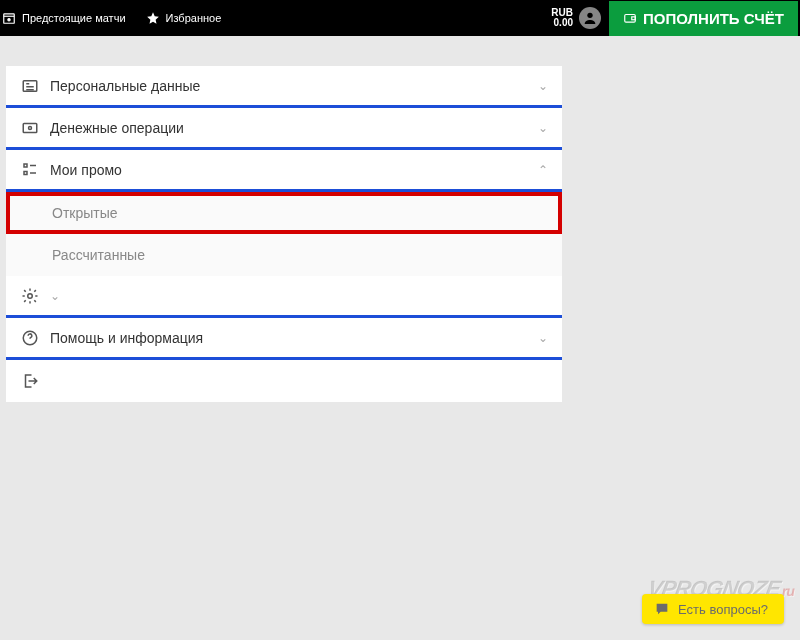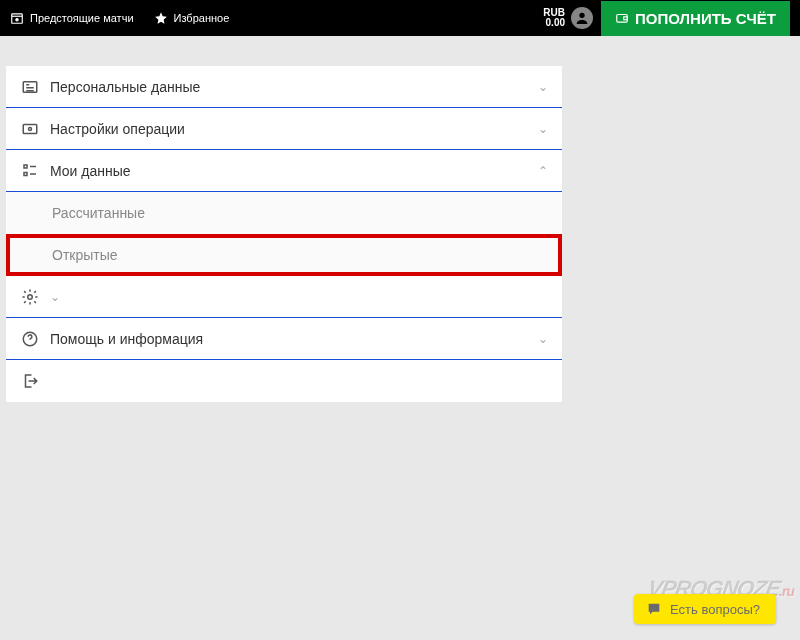--- a/index.html
+++ b/index.html
@@ -9,21 +9,21 @@
     width: 800px;
     height: 640px;
     overflow: hidden;
     position: relative;
   }
   .topbar {
     background: #000;
     height: 36px;
     display: flex;
     align-items: center;
-    padding: 0 10px;
+    padding: 0 2px;
     color: #fff;
     font-size: 11px;
   }
   .topbar-left { display: flex; align-items: center; gap: 20px; }
   .topbar-item { display: flex; align-items: center; gap: 6px; cursor: pointer; }
   .topbar-spacer { flex: 1; }
   .balance { text-align: right; line-height: 1; font-size: 10px; font-weight: bold; margin-right: 6px;}
   .user-avatar { width: 22px; height: 22px; border-radius: 50%; background: #868686; display:flex; align-items:center; justify-content:center; margin-right: 8px;}
   .topup-btn {
     background: #0b9d3e;
@@ -39,21 +39,21 @@
   }
   .panel {
     background: #fff;
     width: 556px;
   }
   .menu-row {
     display: flex;
     align-items: center;
     height: 42px;
     padding: 0 14px;
-    border-bottom: 1px solid #1d4ed8;
+    border-bottom: 3px solid #1d4ed8;
     cursor: pointer;
   }
   .menu-row .icon { width: 20px; display:flex; align-items:center; justify-content:center; margin-right: 10px;}
   .menu-row .label { flex: 1; font-size: 14px; color: #333; }
   .menu-row .chev { color: #aaa; font-size: 12px; }
   .submenu-row {
     display: flex; align-items: center;
     height: 42px;
     padding: 0 14px 0 46px;
     font-size: 14px;
@@ -72,21 +72,21 @@
     right: 6px; bottom: 38px;
     font-size: 22px; font-weight: 900; font-style: italic;
     color: rgba(0,0,0,0.15);
     letter-spacing: -1px;
     text-shadow: 1px 1px 0 rgba(255,255,255,0.5);
     transform: skewX(-10deg);
   }
   .watermark .ru { color: rgba(200,0,0,0.25); font-style: normal; font-size: 14px; }
   .help-bubble {
     position: absolute;
-    right: 24px; bottom: 16px;
+    right: 16px; bottom: 16px;
     background: #ffe600;
     color: #6b6b6b;
     font-size: 13px;
     padding: 7px 16px 7px 12px;
     border-radius: 4px;
     display: flex; align-items: center; gap: 8px;
     box-shadow: 0 1px 3px rgba(0,0,0,0.2);
     cursor: pointer;
   }
 
@@ -155,42 +155,42 @@
       <span class="chev">⌄</span>
     </div>
 
     <div class="menu-row">
       <span class="icon">
         <svg width="18" height="18" viewBox="0 0 24 24" fill="none" stroke="#555" stroke-width="2">
             <rect x="3" y="6" width="18" height="12" rx="1"></rect>
             <circle cx="12" cy="12" r="2"></circle>
           </svg>
       </span>
-      <span class="label">Настройки операции</span>
+      <span class="label">Денежные операции</span>
       <span class="chev">⌄</span>
     </div>
 
     <div class="menu-row">
       <span class="icon">
         <svg width="18" height="18" viewBox="0 0 24 24" fill="none" stroke="#555" stroke-width="2">
             <rect x="4" y="4" width="4" height="4"></rect>
             <rect x="4" y="14" width="4" height="4"></rect>
             <path d="M12 6h8M12 16h8"></path>
           </svg>
       </span>
-      <span class="label">Мои данные</span>
+      <span class="label">Мои промо</span>
       <span class="chev">⌃</span>
     </div>
 
     <div class="expanded-bg">
+      <div class="submenu-row highlight">
+        <span>Открытые</span>
+      </div>
       <div class="submenu-row">
         <span>Рассчитанные</span>
-      </div>
-      <div class="submenu-row highlight">
-        <span>Открытые</span>
       </div>
     </div>
 
 
     <div class="menu-row">
       <span class="icon">
         <svg width="18" height="18" viewBox="0 0 24 24" fill="none" stroke="#555" stroke-width="2">
             <circle cx="12" cy="12" r="3"></circle>
             <path d="M12 2v3M12 19v3M4.2 4.2l2.1 2.1M17.7 17.7l2.1 2.1M2 12h3M19 12h3M4.2 19.8l2.1-2.1M17.7 6.3l2.1-2.1"></path>
           </svg>

